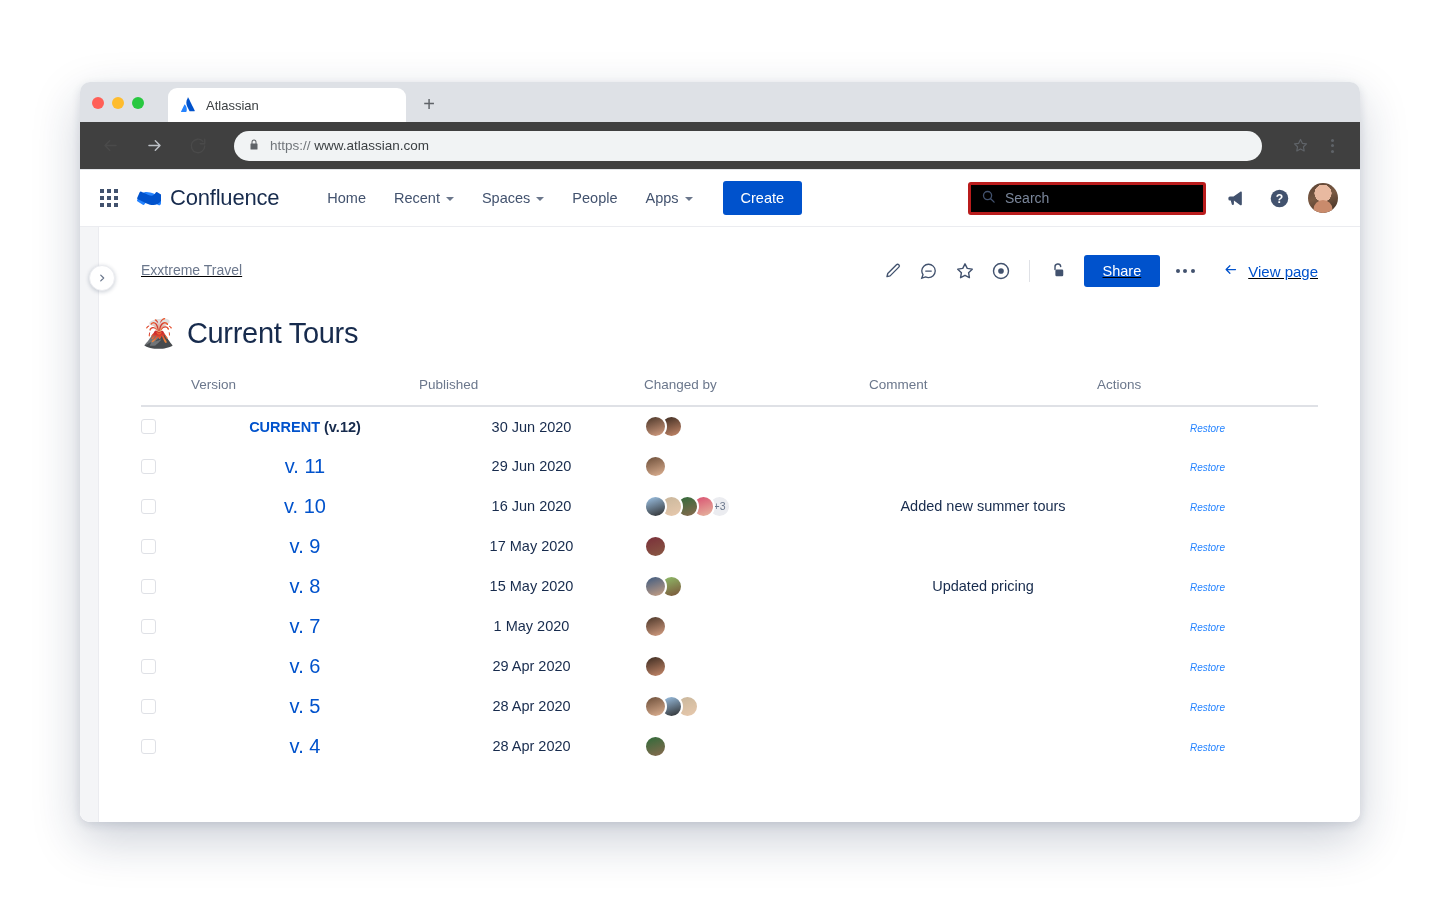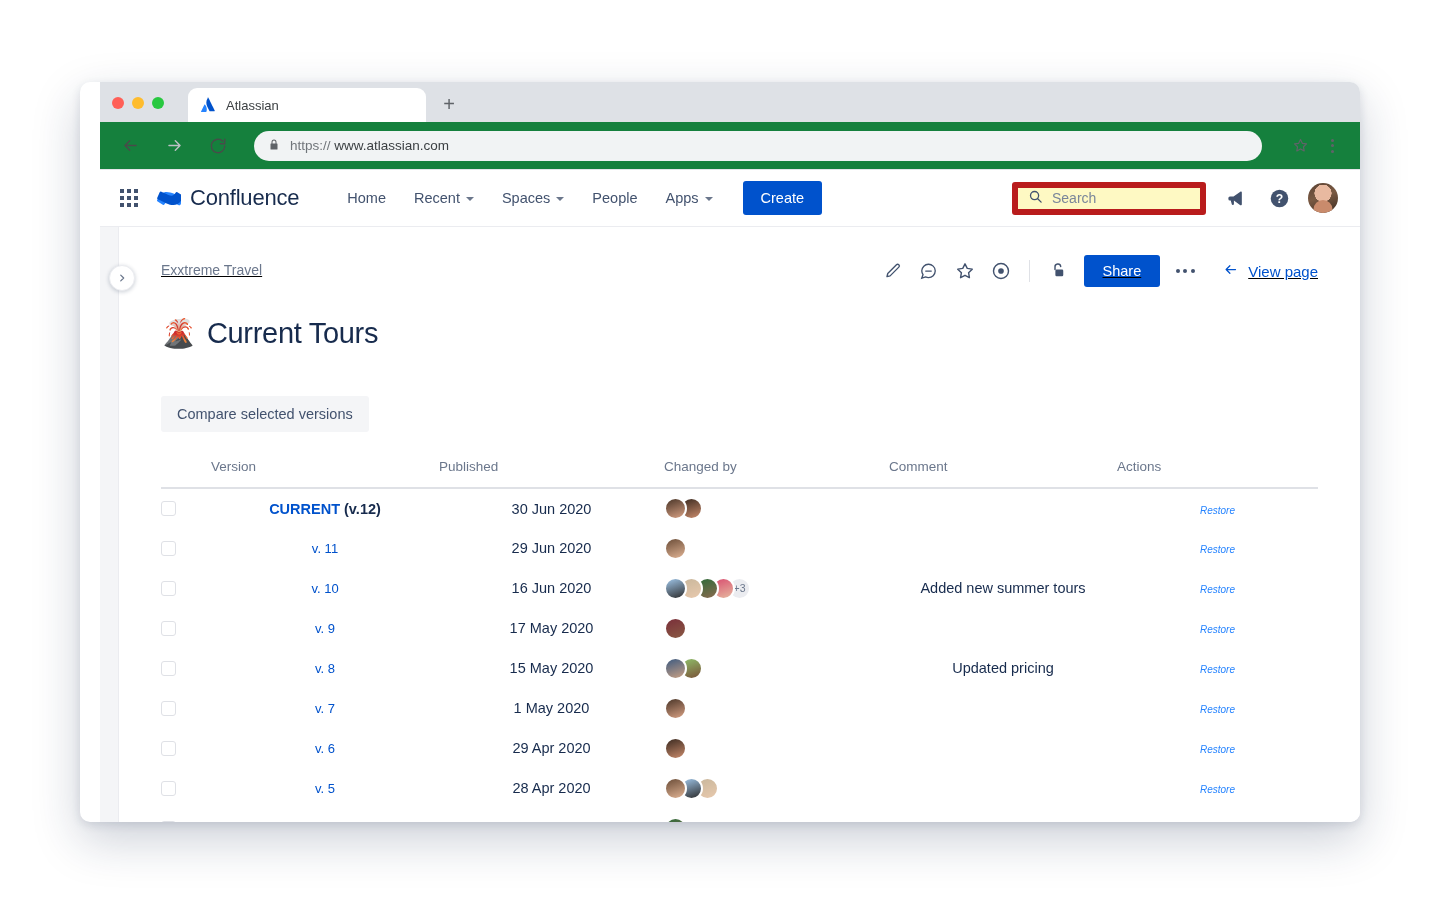--- a/index.html
+++ b/index.html
@@ -12,21 +12,20 @@
 
   
   .window {
     position: absolute;
     left: 80px; top: 82px;
     width: 1280px; height: 740px;
     border-radius: 10px;
     background: #fff;
     overflow: hidden;
     box-shadow: 0 18px 48px rgba(23,43,77,0.22), 0 3px 10px rgba(23,43,77,0.12);
-    padding-left: 20px;
   }
 
   
   .tabstrip {
     height: 40px;
     background: #dee1e6;
     display: flex;
     align-items: flex-end;
     padding-left: 10px;
     position: relative;
@@ -55,21 +54,21 @@
     width: 30px; height: 30px;
     margin-left: 8px; margin-bottom: 3px;
     display: flex; align-items: center; justify-content: center;
     color: #5f6368; font-size: 20px; font-weight: 300;
     border-radius: 50%;
   }
 
   
   .omnibar {
     height: 48px;
-    background: #15803d;
+    background: #404040;
     border-bottom: 1px solid #e4e6ea;
     display: flex; align-items: center;
     padding: 0 14px;
     gap: 12px;
   }
   .navbtn {
     width: 32px; height: 32px;
     display: flex; align-items: center; justify-content: center;
     color: #4a4a4a;
   }
@@ -116,23 +115,23 @@
            margin-top: 2px; }
   .create-btn {
     background: #0052cc; color: #fff;
     font-size: 14.5px; font-weight: 500;
     padding: 9px 18px; border-radius: 3px;
     margin-left: 16px;
   }
 
   .cnav-right { margin-left: auto; display: flex; align-items: center; gap: 14px; }
   .searchbox {
-    width: 194px; height: 33px;
-    border: 6px solid #b91c1c; border-radius: 3px;
-    background: #fef9c3;
+    width: 238px; height: 33px;
+    border: 3px solid #b91c1c; border-radius: 3px;
+    background: #000000;
     display: flex; align-items: center; gap: 9px;
     padding: 0 10px;
   }
   .search-ph { font-size: 14px; color: #7a869a; }
   .avatar-me {
     width: 30px; height: 30px; border-radius: 50%;
     background: radial-gradient(circle at 50% 34%, #e8b9a0 0 34%, rgba(0,0,0,0) 35%),
                 linear-gradient(160deg,#5b4233 0%,#7a5a43 45%,#3b2b20 100%);
     position: relative; overflow: hidden; flex: 0 0 30px;
   }
@@ -186,21 +185,21 @@
     padding: 0 0 13px 0; border-bottom: 2px solid #dfe1e6;
   }
   table.versions td { padding: 0; height: 40px; vertical-align: middle; font-size: 14.5px; color: #172b4d; text-align: center; }
   .col-chk  { width: 50px; }
   .col-ver  { width: 228px; }
   .col-pub  { width: 225px; }
   .col-chg  { width: 225px; }
   .col-com  { width: 228px; }
   .chkbox { width: 15px; height: 15px; border: 1.6px solid #dfe1e6;
             border-radius: 3px; background: #fff; display: block; }
-  .vlink { color: #0052cc; font-size: 13px; }
+  .vlink { color: #0052cc; font-size: 20px; }
   .vcurrent { color: #0052cc; font-weight: bold; font-size: 14.5px; }
   .vcurrent-num { color: #172b4d; font-weight: bold; }
   .comment-cell { color: #172b4d; }
   .restore { color: #2684ff; font-size: 10px; font-style: italic; }
 
   .avatars { display: flex; align-items: center; }
   .av { width: 23px; height: 23px; border-radius: 50%; border: 2px solid #fff;
         margin-left: -7px; position: relative; overflow: hidden; flex: 0 0 23px; }
   .av:first-child { margin-left: 0; }
   .av::before { content:""; position:absolute; left:50%; top:14%; transform:translateX(-50%);
@@ -402,21 +401,20 @@
             <span>View page</span>
           </div>
         </div>
       </div>
 
       <div class="title-row">
         <span class="title-emoji">🌋</span>
         <span class="page-title">Current Tours</span>
       </div>
 
-      <div class="compare-btn">Compare selected versions</div>
 
       <table class="versions">
         <thead>
           <tr>
             <th class="col-chk"></th>
             <th class="col-ver">Version</th>
             <th class="col-pub">Published</th>
             <th class="col-chg">Changed by</th>
             <th class="col-com">Comment</th>
             <th>Actions</th>

